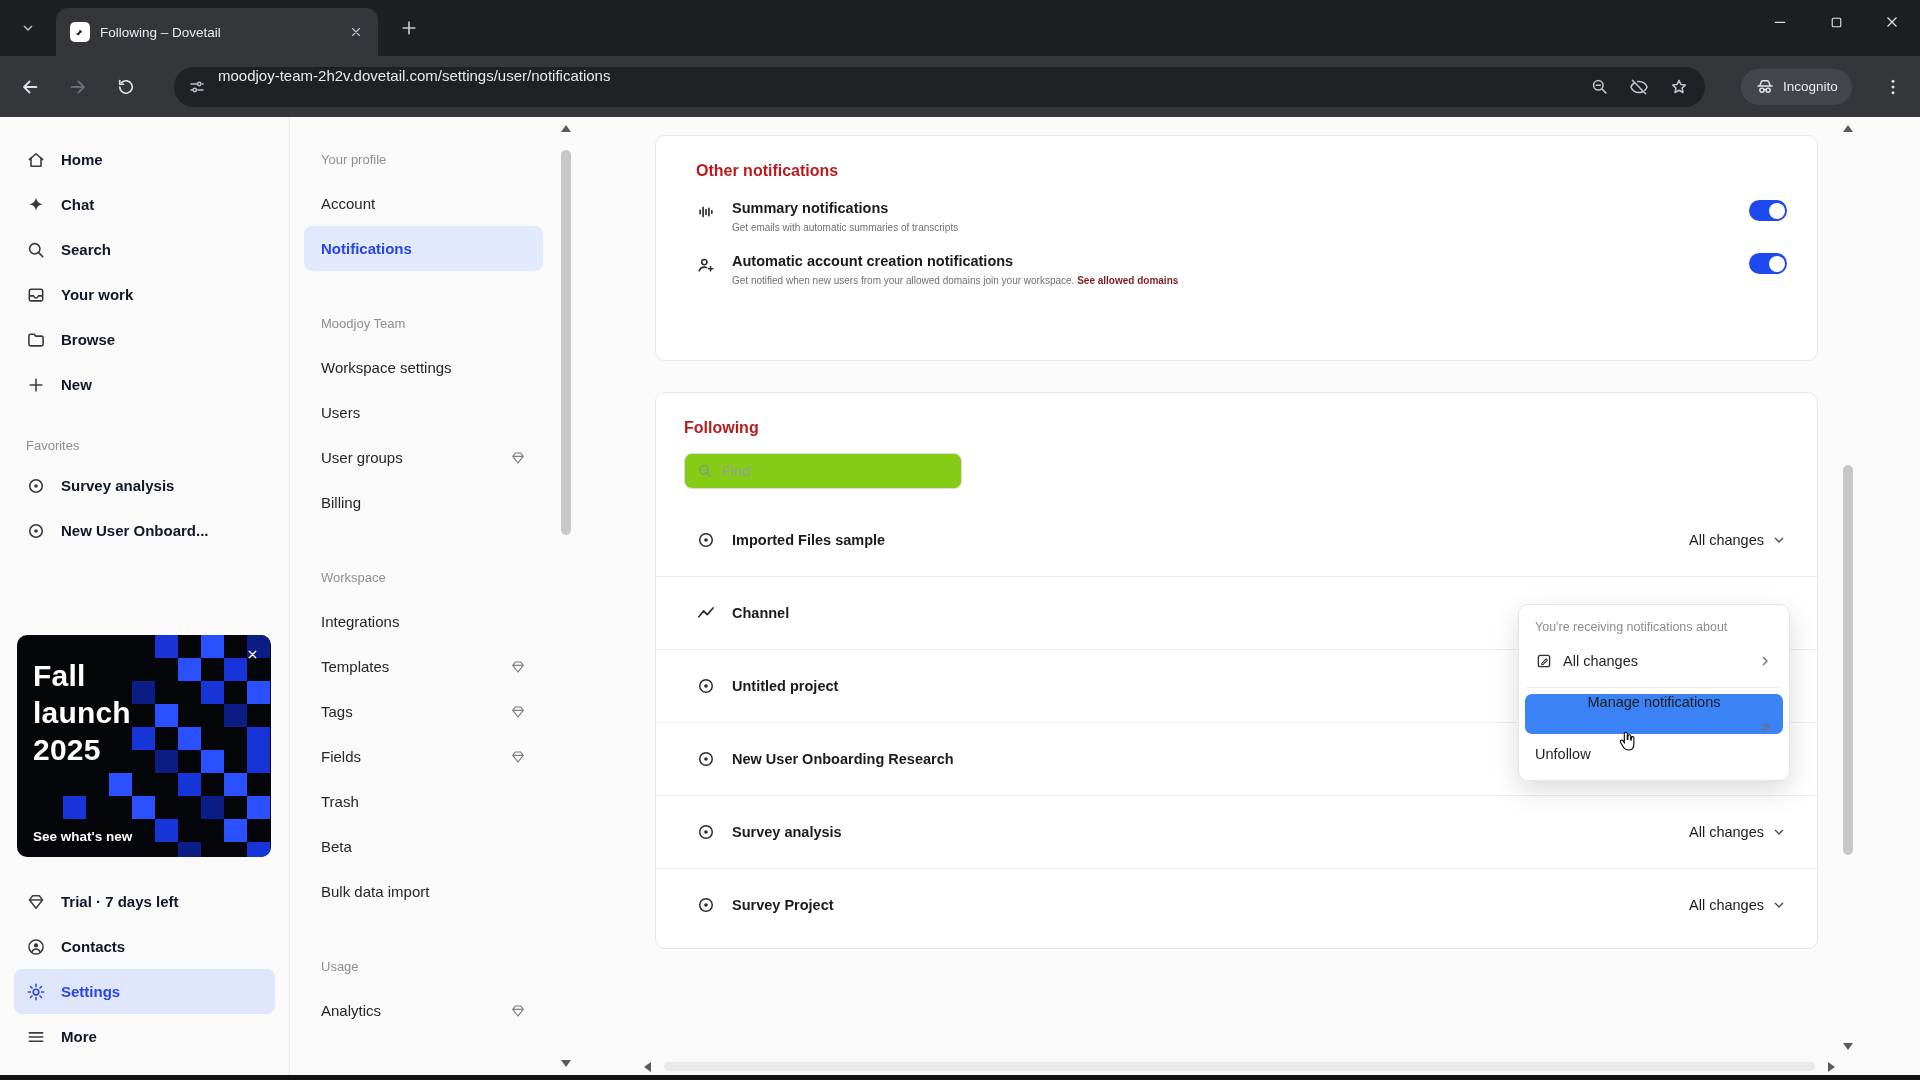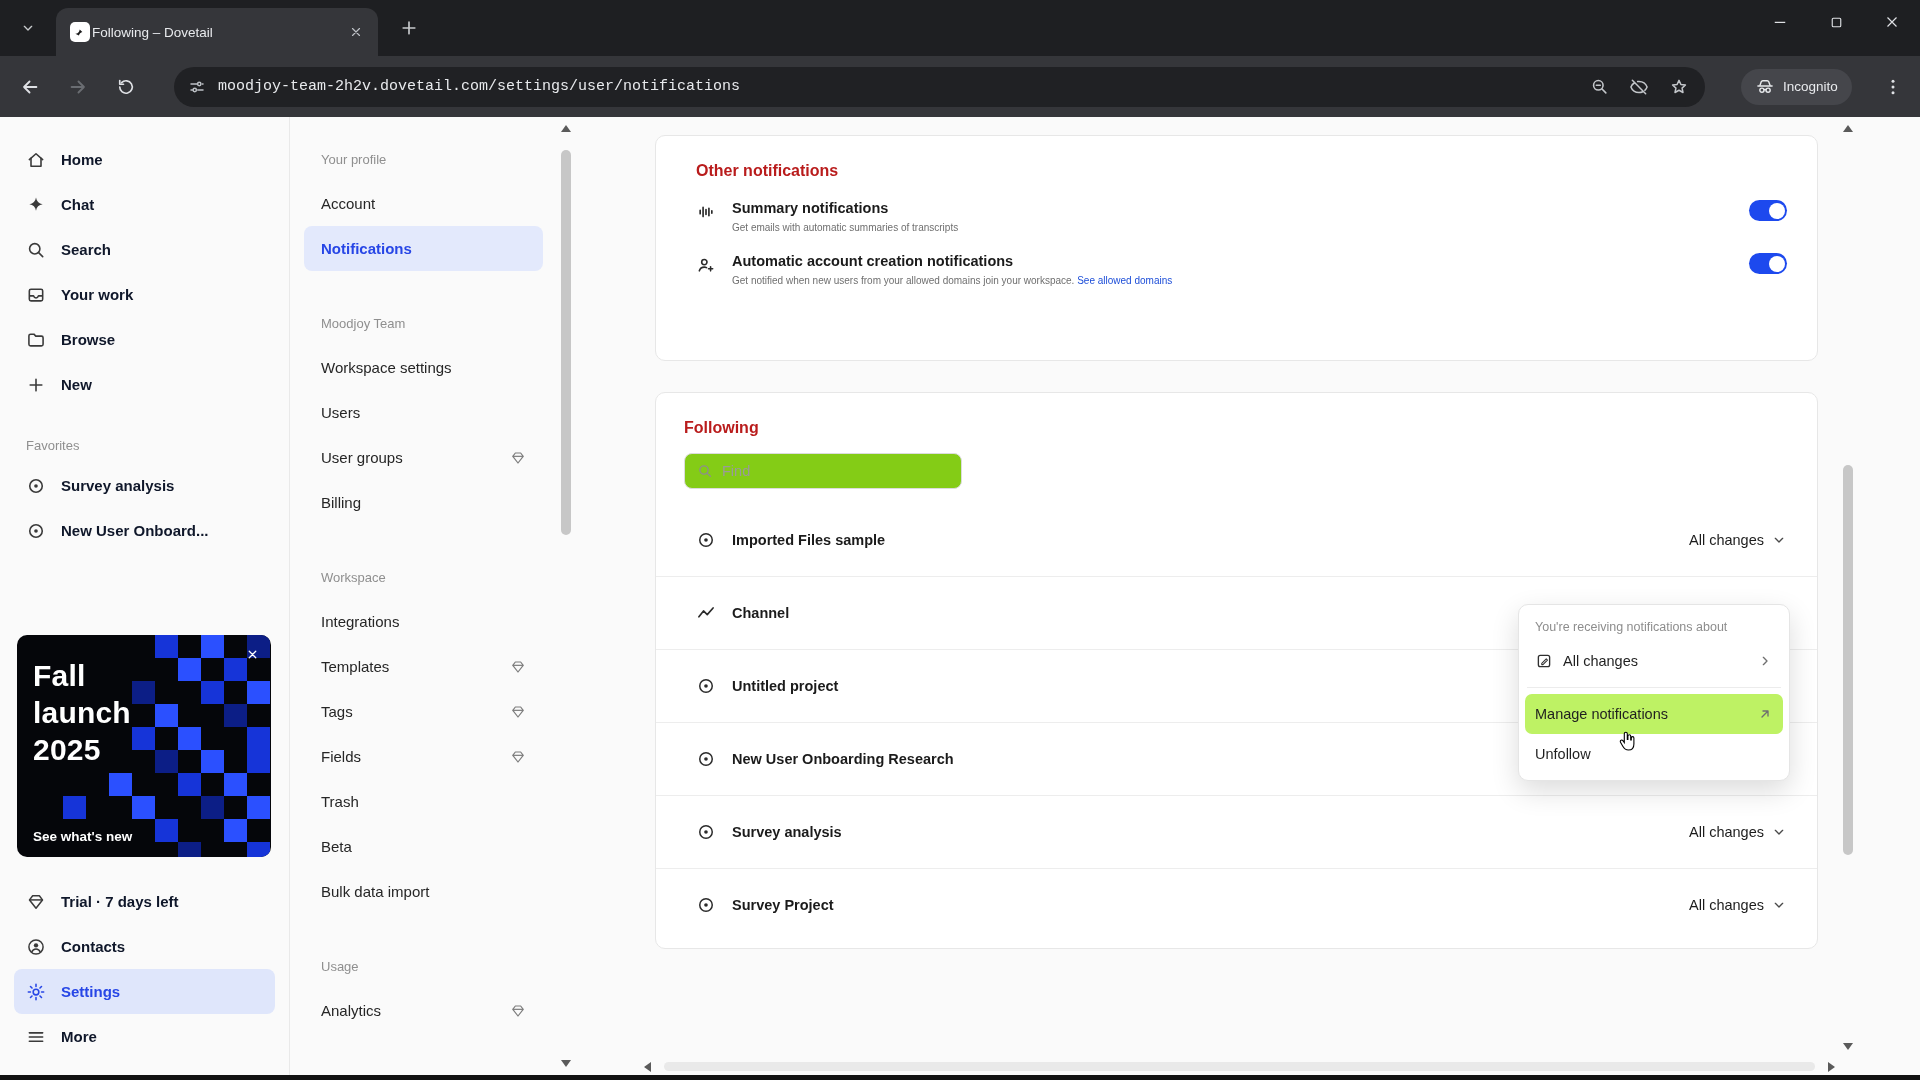--- a/index.html
+++ b/index.html
@@ -4,32 +4,32 @@
 <style>
   * { margin:0; padding:0; box-sizing:border-box; }
   html,body { width:1920px; height:1080px; overflow:hidden; }
   body { font-family:"Liberation Sans", sans-serif; background:#fafafa; color:#1f1f1f; }
   .screen { position:relative; width:1920px; height:1080px; background:#fafafa; }
 
   
   .chrome { position:absolute; top:0; left:0; right:0; height:117px; }
   .tabstrip { position:relative; height:56px; background:#1e1f22; }
   .tab-search { position:absolute; left:14px; top:14px; width:28px; height:28px; border:none; background:transparent; color:#c8cacd; display:flex; align-items:center; justify-content:center; border-radius:50%; }
-  .tab { position:absolute; left:56px; top:8px; width:322px; height:48px; background:#35363a; border-radius:12px 12px 0 0; display:flex; align-items:center; padding:0 10px 0 14px; gap:2px; color:#e8eaed; }
+  .tab { position:absolute; left:56px; top:8px; width:322px; height:48px; background:#35363a; border-radius:12px 12px 0 0; display:flex; align-items:center; padding:0 10px 0 14px; gap:10px; color:#e8eaed; }
   .favicon { width:20px; height:20px; background:#ffffff; border-radius:5px; display:flex; align-items:center; justify-content:center; flex:none; }
   .tab-title { font-size:13.5px; flex:1; white-space:nowrap; overflow:hidden; }
   .tab-close { width:24px; height:24px; border:none; background:transparent; color:#bdc1c6; display:flex; align-items:center; justify-content:center; border-radius:50%; }
   .new-tab { position:absolute; left:394px; top:13px; width:30px; height:30px; border:none; background:transparent; color:#c8cacd; display:flex; align-items:center; justify-content:center; border-radius:50%; }
   .win-controls { position:absolute; right:0; top:0; height:44px; display:flex; }
   .win-btn { width:56px; height:44px; display:flex; align-items:center; justify-content:center; color:#dfe1e5; border:none; background:transparent; }
 
   .toolbar { height:61px; background:#35363a; display:flex; align-items:center; padding:0 10px; }
   .nav-btn { width:40px; height:40px; border:none; background:transparent; border-radius:50%; color:#dfe1e5; display:flex; align-items:center; justify-content:center; flex:none; margin-right:8px; }
   .nav-btn.disabled { color:#6a6d72; }
-  .urlbar { width:1531px; height:40px; margin-left:20px; background:#202124; border-radius:20px; display:flex; align-items:center; padding:0 16px 0 14px; flex:none;font-family:Liberation Mono, monospace; }
+  .urlbar { width:1531px; height:40px; margin-left:20px; background:#202124; border-radius:20px; display:flex; padding:0 16px 0 14px; flex:none; }
   .site-info { color:#bdc1c6; display:flex; align-items:center; flex:none; }
   .url-text { margin-left:12px; flex:1; font-size:15px; color:#e8eaed; white-space:nowrap; overflow:hidden; }
   .omni-icons { display:flex; align-items:center; gap:20px; color:#c3c6ca; flex:none; }
   .incognito-badge { margin-left:36px; height:36px; padding:0 14px; border-radius:18px; background:#45464b; color:#e8eaed; display:flex; align-items:center; gap:8px; font-size:13.5px; flex:none; }
   .menu-dots { margin-left:24px; width:40px; height:40px; border:none; background:transparent; color:#dfe1e5; display:flex; align-items:center; justify-content:center; border-radius:50%; }
 
   
   .app { position:absolute; top:117px; left:0; right:0; bottom:5px; background:#fafafa; }
   .bottom-bar { position:absolute; left:0; right:0; bottom:0; height:5px; background:#121212; }
 
@@ -83,21 +83,21 @@
   
   .main { position:absolute; left:575px; right:0; top:0; bottom:0; }
   .card { position:absolute; left:80px; width:1163px; background:#ffffff; border:1px solid #e7e7e7; border-radius:10px; }
   .card1 { top:18px; height:226px; padding:26px 30px 0 40px; }
   .card2 { top:275px; height:557px; }
   .card-title { font-size:16px; font-weight:700; color:#b91c1c; }
   .note-row { display:flex; align-items:flex-start; gap:16px; padding:20px 0 0 0; }
   .note-row svg { color:#2b2b2b; margin-top:2px; }
   .note-title { font-size:14.5px; font-weight:600; color:#1b1b1b; }
   .note-desc { font-size:10px; color:#6f6f6f; margin-top:6px; }
-  .desc-link { color:#1d4ed8; font-weight:400; cursor:default;text-align:center; }
+  .desc-link { color:#7f1d1d; font-weight:700; cursor:default;text-align:center; }
   .toggle { margin-left:auto; width:38px; height:21px; border-radius:11px; background:#1d49ee; position:relative; flex:none; cursor:default; }
   .toggle::after { content:""; position:absolute; right:2.5px; top:2.5px; width:16px; height:16px; border-radius:50%; background:#fff; }
 
   .f-head { padding:26px 28px 14px 28px; }
   .find-box { margin-top:16px; width:278px; height:36px; border:1px solid #dcdcdc; border-radius:8px; background:#84cc16; display:flex; align-items:center; gap:9px; padding:0 12px; color:#8e8e8e; }
   .find-box input { border:none; outline:none; background:transparent; font-size:14.5px; color:#3a3a3a; width:100%; font-family:"Liberation Sans", sans-serif; }
   .find-box input::placeholder { color:#9a9a9a; }
   .f-row { height:73px; display:flex; align-items:center; gap:16px; padding:0 30px 0 40px; cursor:default; }
   .f-row + .f-row { border-top:1px solid #ededed; }
   .f-row svg { color:#2b2b2b; }
@@ -105,21 +105,21 @@
   .f-value { margin-left:auto; display:flex; align-items:center; gap:7px; font-size:14.5px; color:#1c1c1c; }
   .f-value svg { color:#4a4a4a; }
 
   
   .popup { position:absolute; left:943px; top:487px; width:272px; background:#fff; border:1px solid #e5e5e5; border-radius:10px; box-shadow:0 10px 28px rgba(0,0,0,.14); padding:6px; z-index:6; }
   .popup-header { font-size:12.5px; color:#8d8d8d; padding:9px 10px 7px; }
   .popup-item { height:40px; display:flex; align-items:center; gap:10px; padding:0 10px; border-radius:7px; font-size:14.5px; color:#1f1f1f; cursor:default; }
   .popup-item svg { color:#303030; }
   .popup-item .trail { margin-left:auto; display:flex; }
   .popup-item .trail svg { color:#6f6f6f; }
-  .popup-item.hovered { background:#bef264; }
+  .popup-item.hovered { background:#3b82f6;flex-direction:column; }
   .popup-divider { height:1px; background:#ececec; margin:6px 2px; }
 
   .cursor { position:absolute; left:1040px; top:612px; z-index:9; }
 
   .ic { flex:none; }
 </style>
 </head>
 <body>
 
 <div class="screen">

